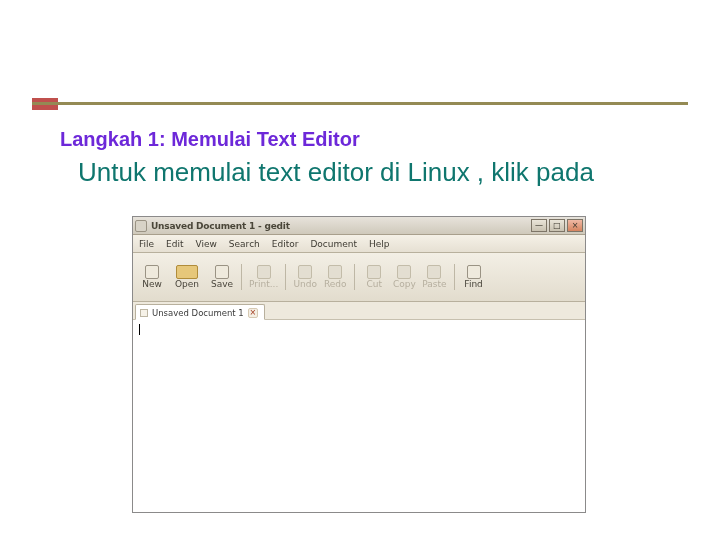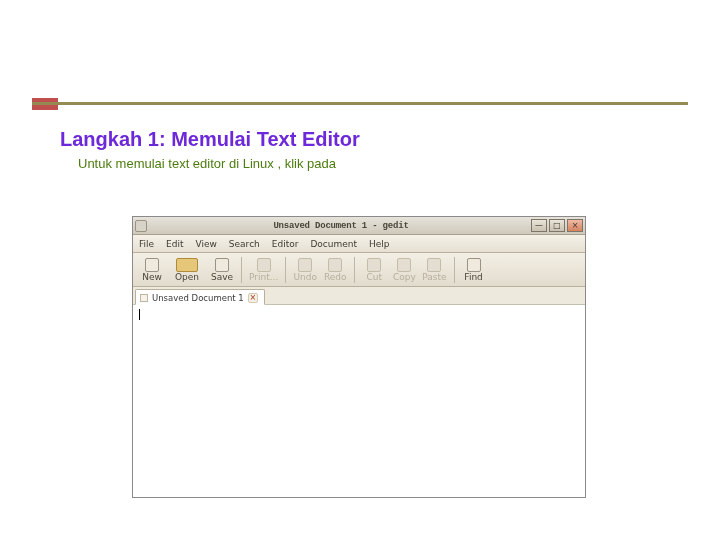--- a/index.html
+++ b/index.html
@@ -32,22 +32,22 @@
     top: 128px;
     left: 60px;
     font-size: 20px;
     font-weight: bold;
     color: #6d28d9;
   }
   .body-text {
     position: absolute;
     top: 156px;
     left: 78px;
-    font-size: 13px;
-    color: #4d7c0f;
+    font-size: 26px;
+    color: #0f766e;
     line-height: 1.28;
   }
   .app-shot {
     position: absolute;
     top: 216px;
     left: 132px;
     width: 454px;
     border: 1px solid #8b8a8a;
     font-family: "DejaVu Sans", Arial, sans-serif;
     font-size: 9px;
@@ -64,25 +64,23 @@
   }
   .titlebar-appicon {
     width: 12px; height: 12px;
     background: #d8d3c7;
     border: 1px solid #9a9384;
     border-radius: 2px;
     margin-right: 4px;
   }
   .titlebar-title {
     flex: 1;
-    text-align: center;
     font-weight: bold;
     color: #4a4639;
     letter-spacing: -0.2px;
-    font-family: Liberation Mono, monospace;
   }
   .titlebar-btns { display: flex; gap: 2px; }
   .win-btn {
     width: 16px; height: 13px;
     border: 1px solid #7d7567;
     background: linear-gradient(#eae5d9,#c9c2b1);
     display:flex; align-items:center; justify-content:center;
     font-size:8px; line-height:8px; color:#3a362d;
   }
   .win-btn.close { background: linear-gradient(#f0b9a5,#d6845f); }
@@ -90,21 +88,21 @@
     height: 18px;
     background: linear-gradient(#f5f1e7,#e6e0d3);
     border-bottom: 1px solid #b8b09d;
     display: flex;
     align-items: center;
     padding: 0 6px;
     gap: 12px;
     color: #3e3b33;
   }
   .toolbar {
-    height: 34px;
+    height: 49px;
     background: linear-gradient(#f3efe5,#e2dccd);
     border-bottom: 1px solid #b8b09d;
     display: flex;
     align-items: center;
     padding: 16px 4px;
     text-align: center;
   }
   .tool {
     display: flex;
     flex-direction: column;

